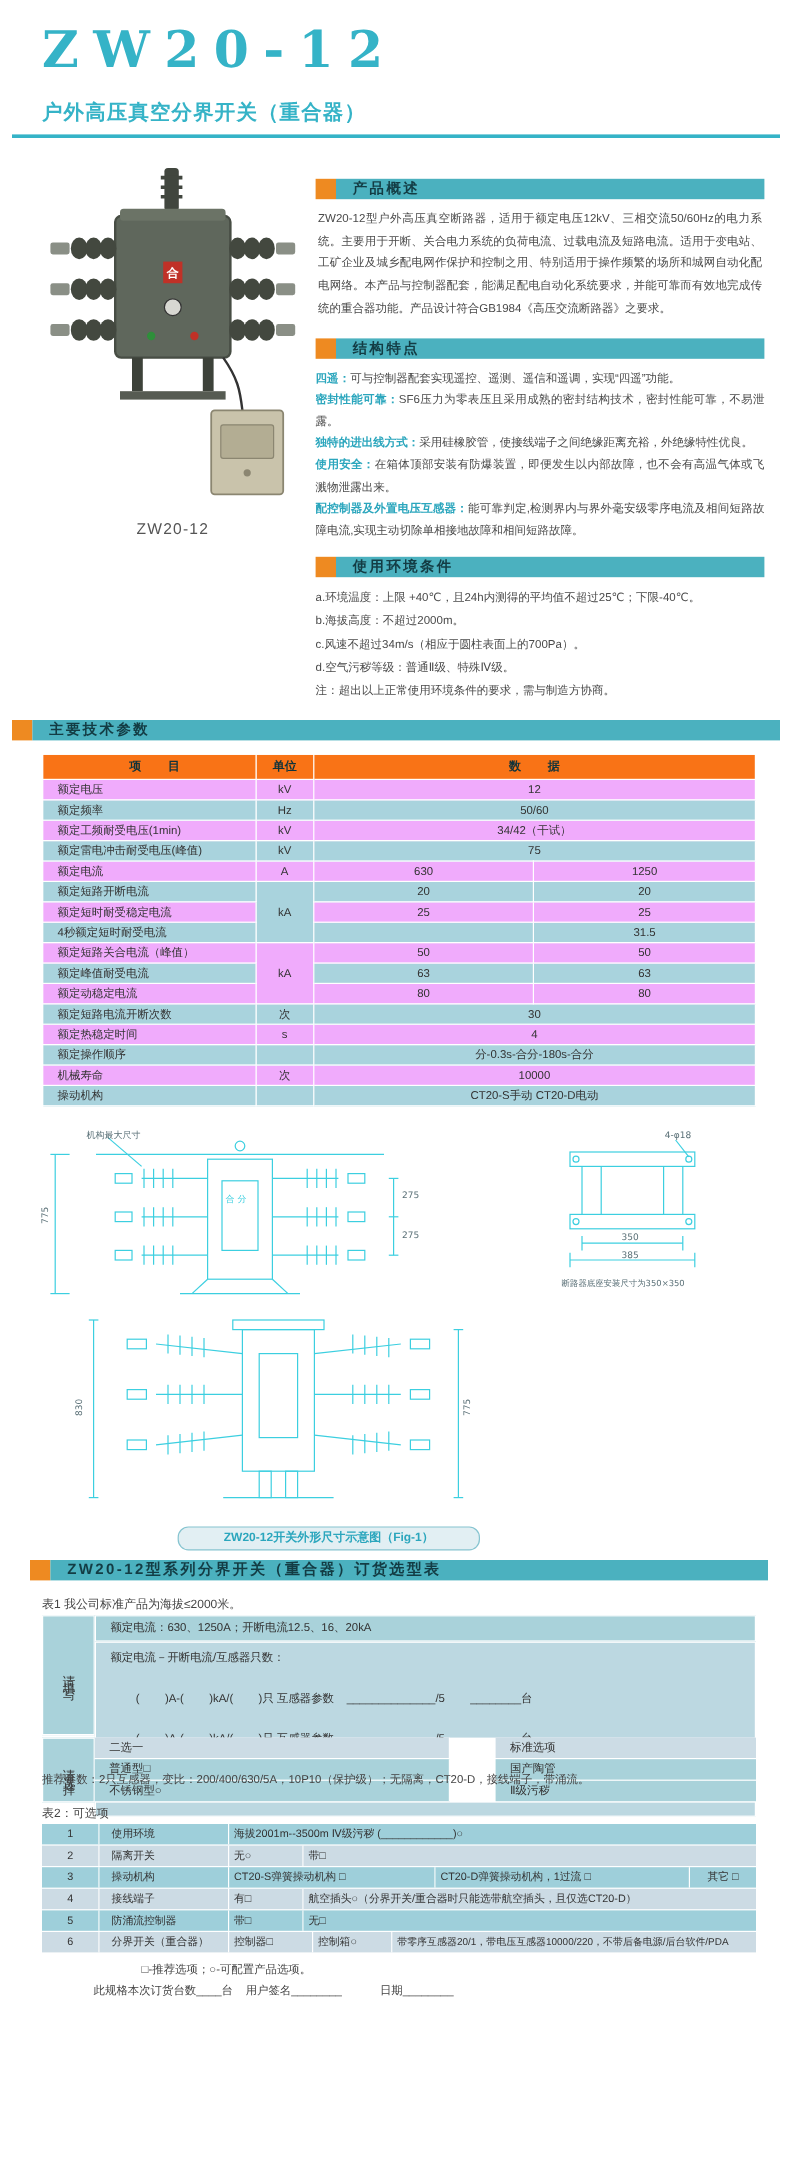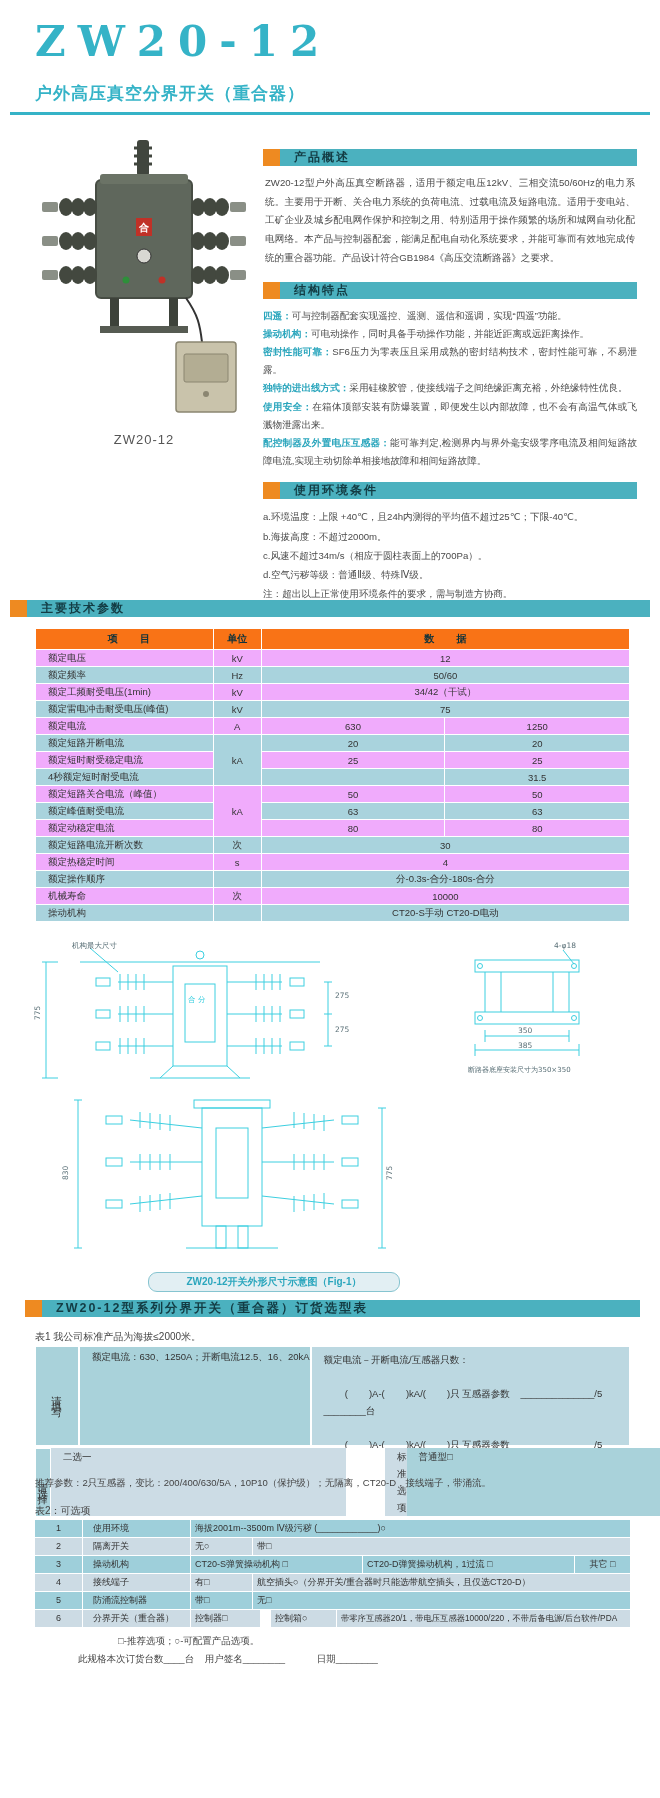--- a/index.html
+++ b/index.html
@@ -43,21 +43,21 @@
            font-size:10px;text-align:center;line-height:17px;}
   
   .obar{position:absolute;left:25px;top:1300px;width:615px;}
   .obar .bar{font-size:12.5px;}
   .t1cap{position:absolute;left:35px;top:1330px;font-size:10px;color:#444;}
   .ot1{position:absolute;left:35px;width:595px;display:flex;background:#fff;}
   .ot1 .side{width:42px;background:#a9d2da;border:1.5px solid #fff;display:flex;
              align-items:center;justify-content:center;}
   .vtext{writing-mode:vertical-lr;text-orientation:upright;font-size:10.5px;color:#333;
          letter-spacing:6px;}
-  .ot1 .main{flex:1;display:flex;flex-direction:row;}
+  .ot1 .main{flex:1;display:flex;flex-direction:column;}
   .r1{background:#a9d2da;border:1.5px solid #fff;font-size:9.5px;line-height:20px;
       padding-left:12px;white-space:pre;color:#333;}
   .r2{background:#bcd8e1;border:1.5px solid #fff;font-size:9.5px;line-height:17px;
       padding:4px 0 4px 12px;white-space:pre-wrap;color:#333;flex:1;}
   .selrow{display:flex;border-bottom:1.5px solid #fff;gap:38px;}
   .selrow>div{font-size:9.5px;line-height:17px;color:#333;padding-left:12px;}
   .selrow .lc{width:283px;border-right:1.5px solid #fff;}
   .selrow .rc{flex:1;}
   .sr-light>div{background:#ccdce5;}
   .sr-teal>div{background:#a9d2da;}
@@ -69,21 +69,21 @@
            padding:0 4px;box-sizing:border-box;}
   .o2no{width:48px;text-align:center;}
   .o2name{width:108px;padding-left:10px !important;}
   .o2c1{width:62px;}
   .grow{flex:1;border-right:none !important;}
   .rt>div{background:#9ecfda;}
   .rl>div{background:#ccdbe4;}
   .w170{width:172px;}
   .w215{width:212px;}
   .w70{width:70px;}
-  .w66{width:66px;margin-left:10px;}
+  .w66{width:66px;}
   .small83{font-size:8.3px !important;}
   .legend{position:absolute;left:78px;top:1635px;font-size:9.5px;color:#444;padding-left:40px;}
   .flast{position:absolute;left:78px;top:1653px;font-size:9.5px;color:#444;white-space:pre;}
 </style>
 </head>
 <body>
 
 <div class="page">
 
   <div class="hdr">
@@ -170,21 +170,20 @@
       <div class="bar">产品概述</div>
     </div>
     <div class="para">ZW20-12型户外高压真空断路器，适用于额定电压12kV、三相交流50/60Hz的电力系统。主要用于开断、关合电力系统的负荷电流、过载电流及短路电流。适用于变电站、工矿企业及城乡配电网作保护和控制之用、特别适用于操作频繁的场所和城网自动化配电网络。本产品与控制器配套，能满足配电自动化系统要求，并能可靠而有效地完成传统的重合器功能。产品设计符合GB1984《高压交流断路器》之要求。</div>
 
     <div class="band">
       <div class="sq"></div>
       <div class="bar">结构特点</div>
     </div>
     <div class="gap8"></div>
     <div class="feat"><span class="fl">四遥：</span><span>可与控制器配套实现遥控、遥测、遥信和遥调，实现“四遥”功能。</span></div>
-    <div class="feat"><span class="fl">操动机构：</span><span>可电动操作，同时具备手动操作功能，并能近距离或远距离操作。</span></div>
     <div class="feat"><span class="fl">密封性能可靠：</span><span>SF6压力为零表压且采用成熟的密封结构技术，密封性能可靠，不易泄露。</span></div>
     <div class="feat"><span class="fl">独特的进出线方式：</span><span>采用硅橡胶管，使接线端子之间绝缘距离充裕，外绝缘特性优良。</span></div>
     <div class="feat"><span class="fl">使用安全：</span><span>在箱体顶部安装有防爆装置，即便发生以内部故障，也不会有高温气体或飞溅物泄露出来。</span></div>
     <div class="feat"><span class="fl">配控制器及外置电压互感器：</span><span>能可靠判定,检测界内与界外毫安级零序电流及相间短路故障电流,实现主动切除单相接地故障和相间短路故障。</span></div>
 
     <div style="height:12px;"></div>
     <div class="band">
       <div class="sq"></div>
       <div class="bar">使用环境条件</div>
     </div>

